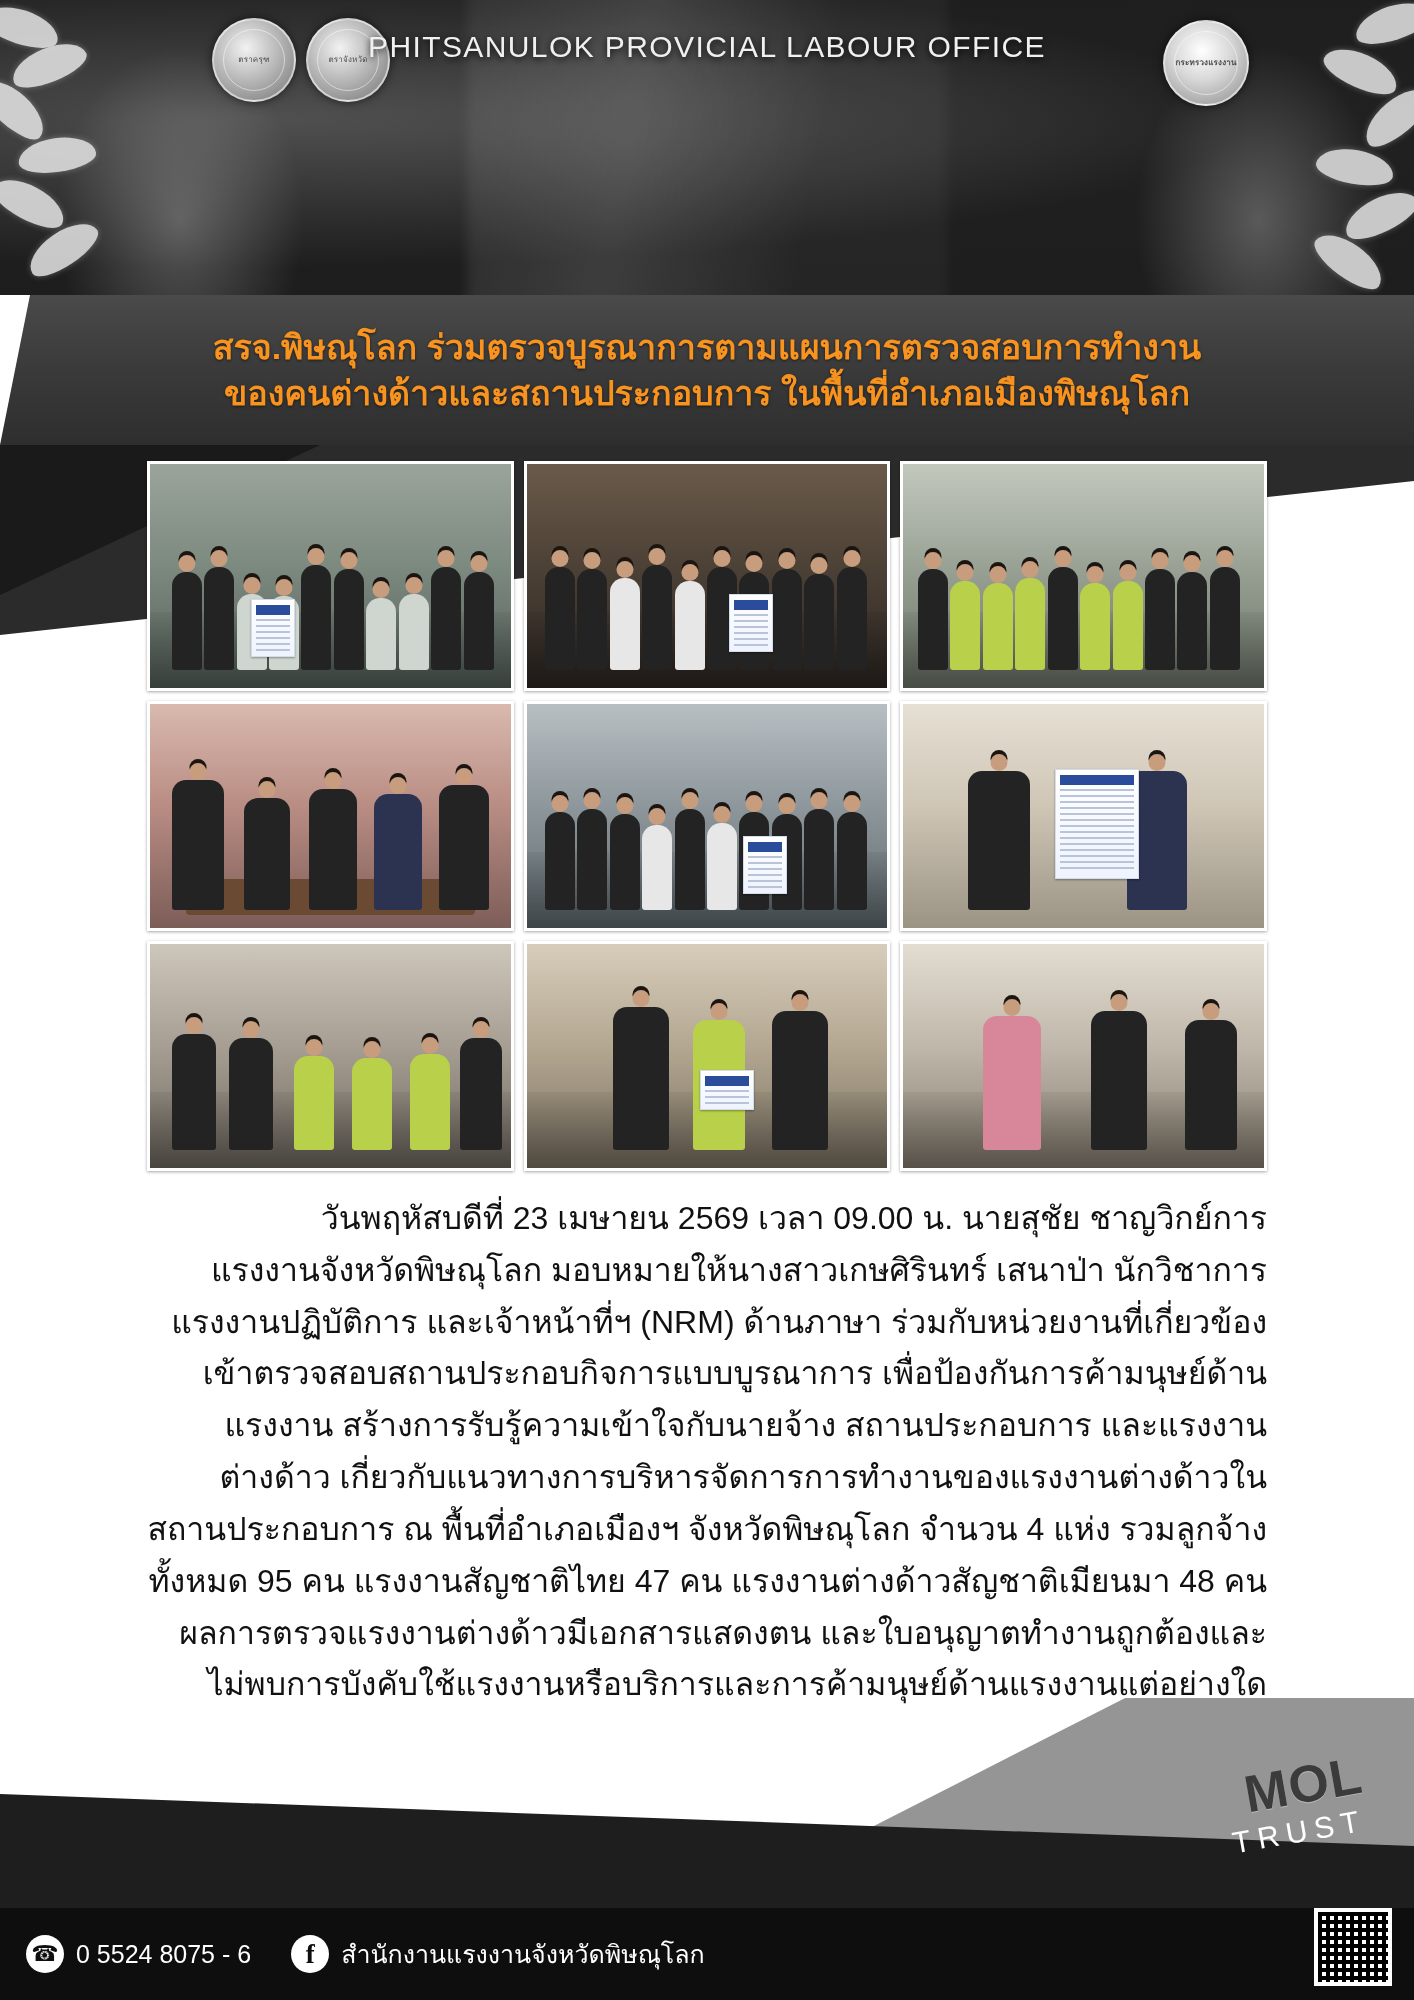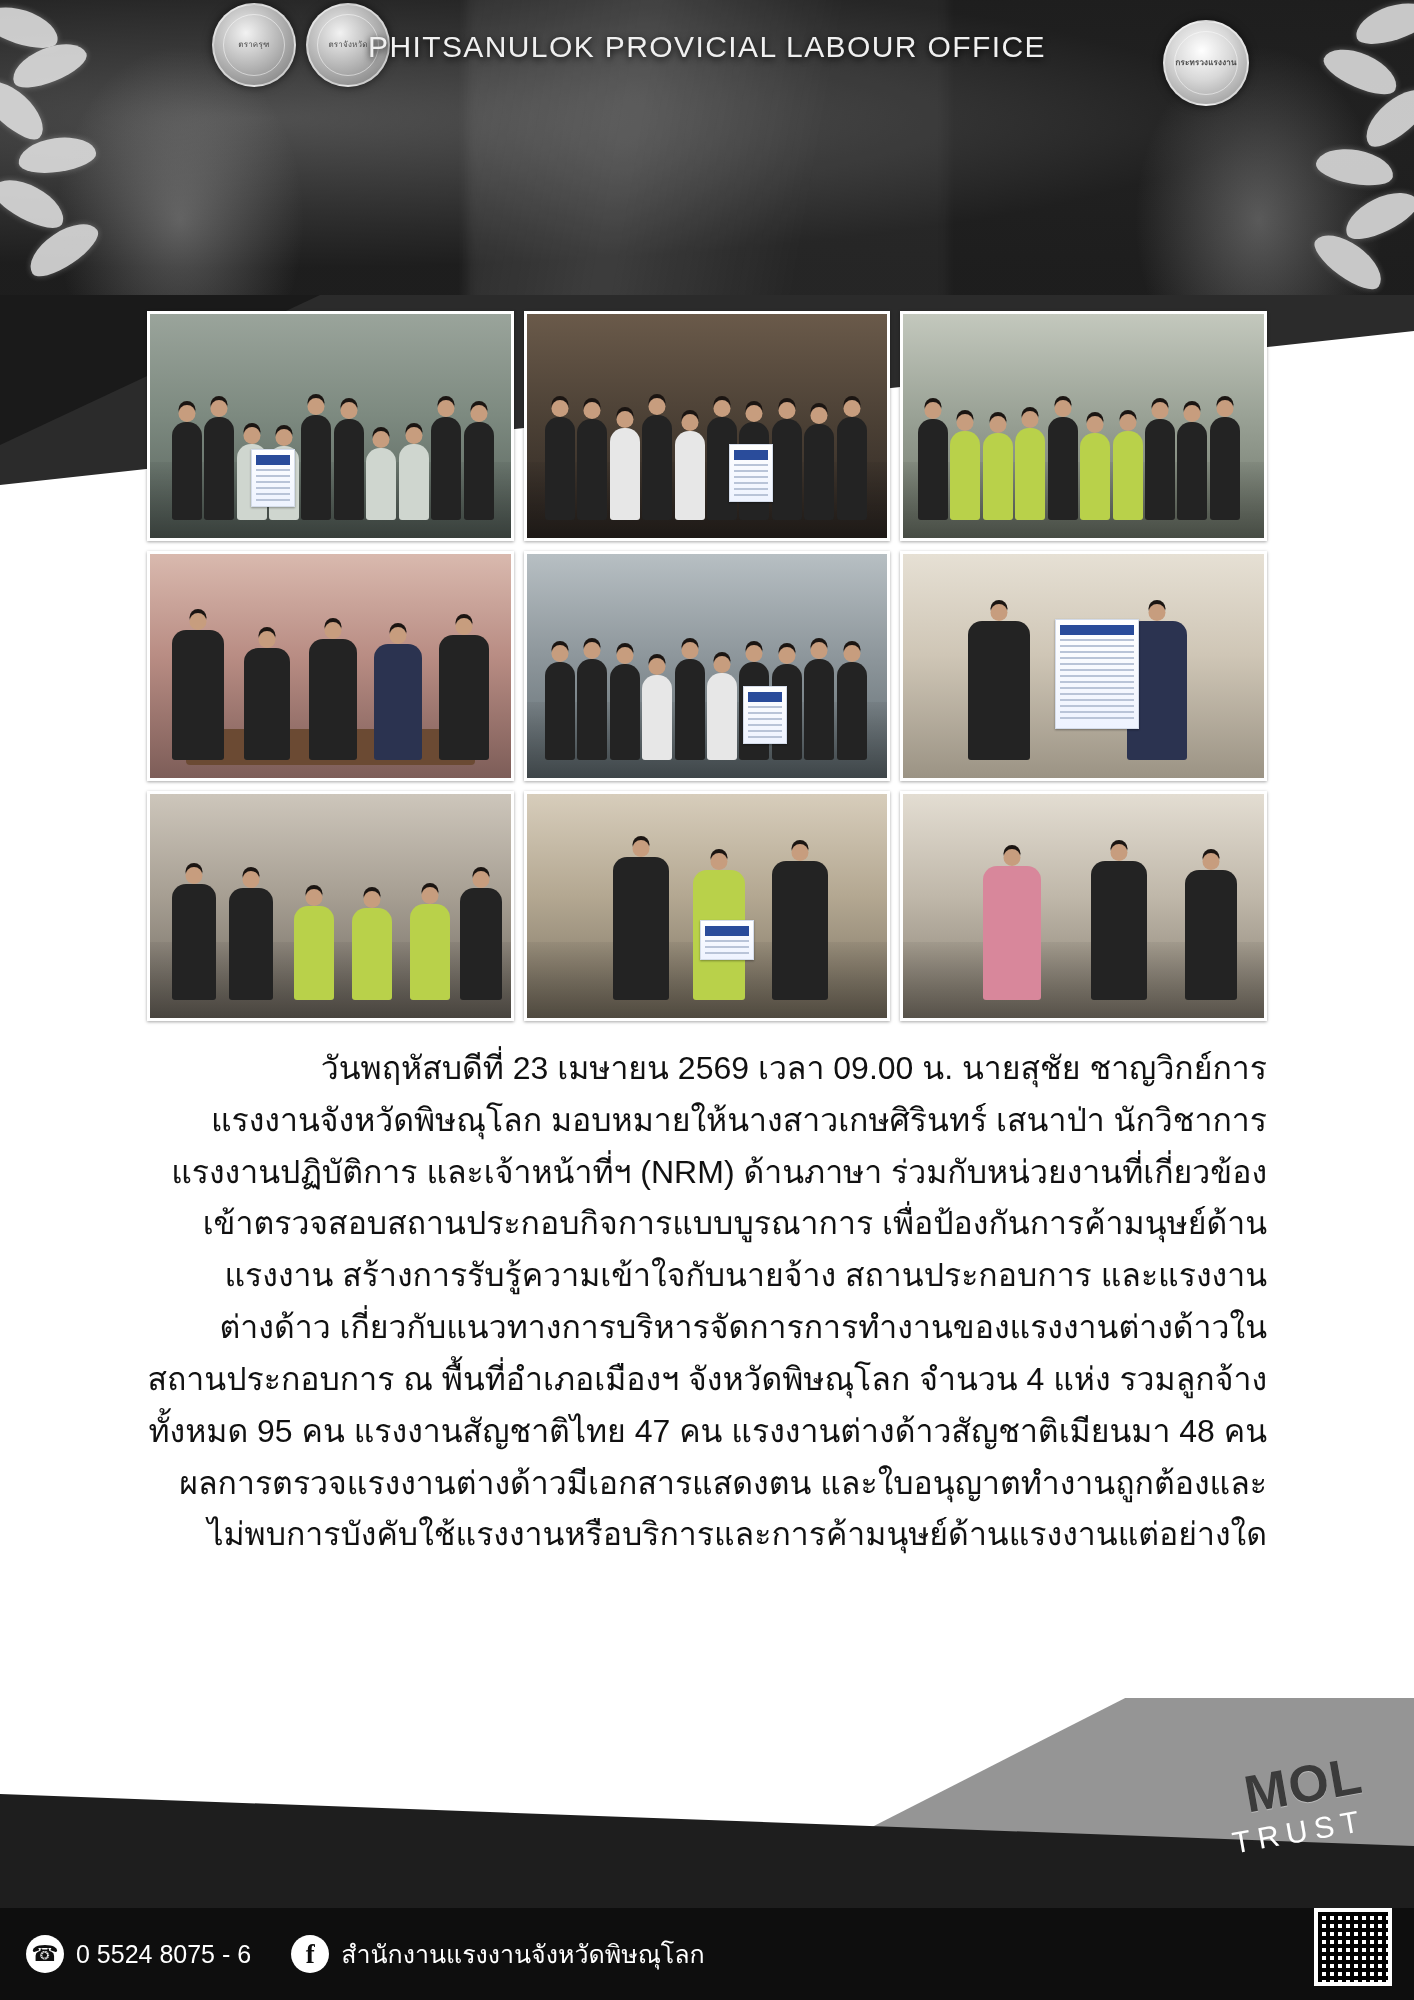--- a/index.html
+++ b/index.html
@@ -62,21 +62,21 @@
     bottom: 0;
     width: 250px;
     height: 250px;
     background: radial-gradient(ellipse at 50% 70%, rgba(200,200,200,0.35) 0%, rgba(60,60,60,0.0) 70%);
   }
   .statue-left { left: 55px; }
   .statue-right { right: 30px; }
 
   .seal {
     position: absolute;
-    top: 3px;
+    top: 18px;
     width: 84px; height: 84px;
     border-radius: 50%;
     background: radial-gradient(circle at 40% 35%, #f2f2f2 0%, #b9b9b9 45%, #8c8c8c 80%, #6d6d6d 100%);
     border: 2px solid rgba(255,255,255,0.55);
     box-shadow: 0 0 10px rgba(0,0,0,0.6);
   }
   .seal.one { left: 212px; }
   .seal.two { left: 306px; }
   .seal.mol {
     left: auto; right: 165px; top: 20px;
@@ -435,20 +435,26 @@
     </div>
     <div class="seal mol">
       <div class="seal-inner">กระทรวงแรงงาน</div>
     </div>
 
     <div class="header-titles">
       <div class="title-en">PHITSANULOK PROVICIAL LABOUR OFFICE</div>
     </div>
   </div>
 
+  <div class="subtitle-bar">
+    <div class="subtitle-text">
+      <div>สรจ.พิษณุโลก ร่วมตรวจบูรณาการตามแผนการตรวจสอบการทำงาน</div>
+      <div>ของคนต่างด้าวและสถานประกอบการ ในพื้นที่อำเภอเมืองพิษณุโลก</div>
+    </div>
+  </div>
 
   <div class="body-wrap">
     <div class="swoosh-top"></div>
     <div class="swoosh-top-2"></div>
 
     <div class="photo-grid">
 
       <div class="photo">
         <div class="ph-sky scene-1"></div>
         <div class="ph-floor"></div>

